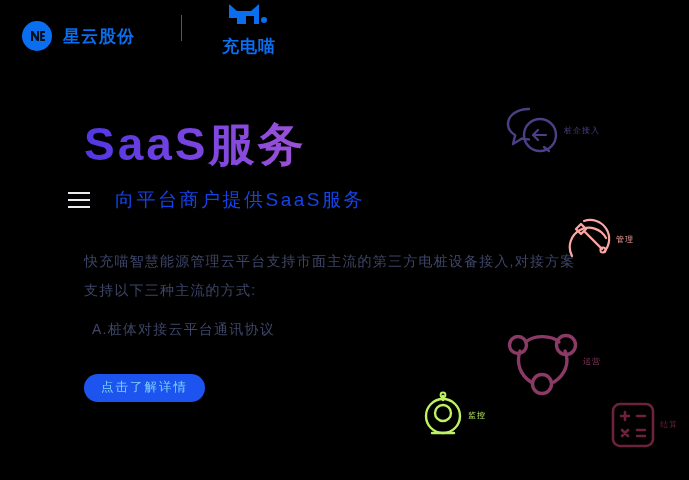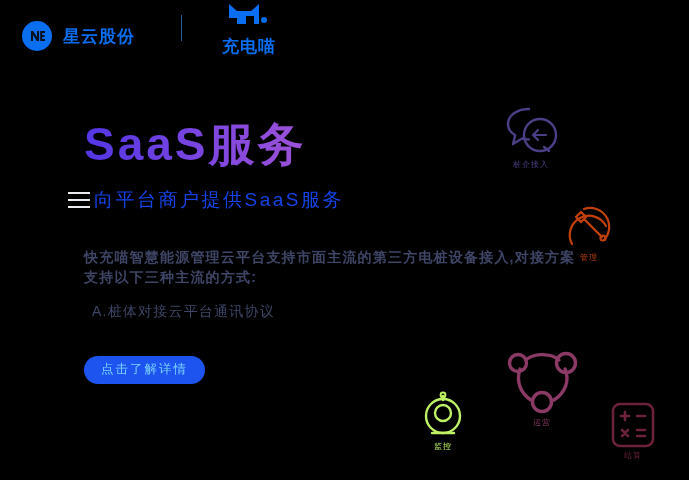--- a/index.html
+++ b/index.html
@@ -99,21 +99,21 @@
     -webkit-background-clip: text;
     background-clip: text;
     color: transparent;
     -webkit-text-fill-color: transparent;
     white-space: nowrap;
   }
 
   .hero-sub-row {
     display: flex;
     align-items: center;
-    gap: 4px;
+    gap: 25px;
     margin-top: 22px;
     margin-left: -16px;
   }
   .menu-icon {
     width: 22px;
     height: 16px;
     display: flex;
     flex-direction: column;
     justify-content: space-between;
     flex: none;
@@ -129,25 +129,24 @@
     color: #1543e8;
     letter-spacing: 2.5px;
     line-height: 1;
     white-space: nowrap;
     font-weight: normal;
   }
 
   .hero-body {
     margin-top: 38px;
     font-size: 14px;
-    line-height: 20px;
+    line-height: 29px;
     letter-spacing: 1.2px;
     color: #3f4566;
     width: 500px;
-    font-weight: bold;
   }
   .hero-body p { margin: 0; }
 
   .hero-list {
     margin-top: 9px;
     font-size: 14px;
     line-height: 30px;
     letter-spacing: 1.2px;
     color: #3f4566;
   }
@@ -165,36 +164,35 @@
     border-radius: 14px;
     cursor: pointer;
     line-height: 1;
     font-family: inherit;
   }
 
   
   .deco {
     position: absolute;
     display: flex;
-    flex-direction: column;
     align-items: center;
     gap: 2px;
     pointer-events: none;
   }
   .deco-label {
     font-size: 8px;
     letter-spacing: 1px;
     line-height: 1;
     white-space: nowrap;
   }
   .deco svg { display: block; }
 
   .deco-chat   { left: 500px; top: 103px;  color: #4b3f86; }
-  .deco-wrench { left: 564px; top: 204px;  color: #c2410c; }
-  .deco-nodes  { left: 503px; top: 343px;  color: #8b3a66; }
+  .deco-wrench { left: 564px; top: 216px;  color: #fca5a5; }
+  .deco-nodes  { left: 503px; top: 325px;  color: #8b3a66; }
   .deco-cam    { left: 420px; top: 391px;  color: #bef264; }
   .deco-calc   { left: 608px; top: 400px;  color: #6c2239; }
 </style>
 </head>
 <body>
 
 <div class="header">
 
   <div class="brand-primary">
     <span class="brand-mark">

